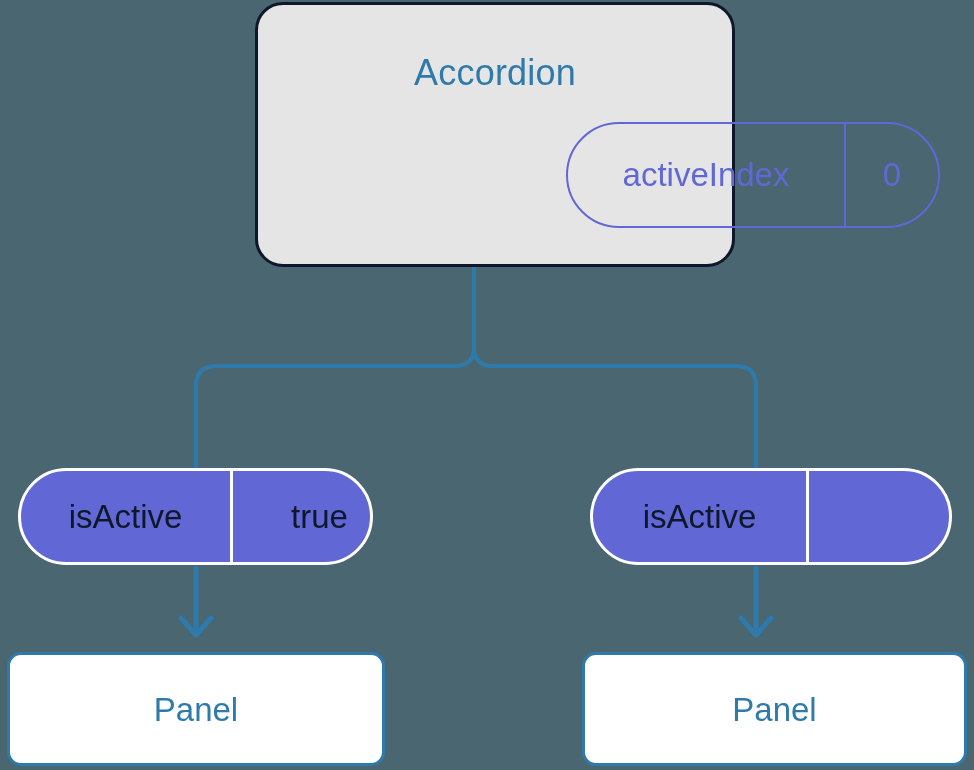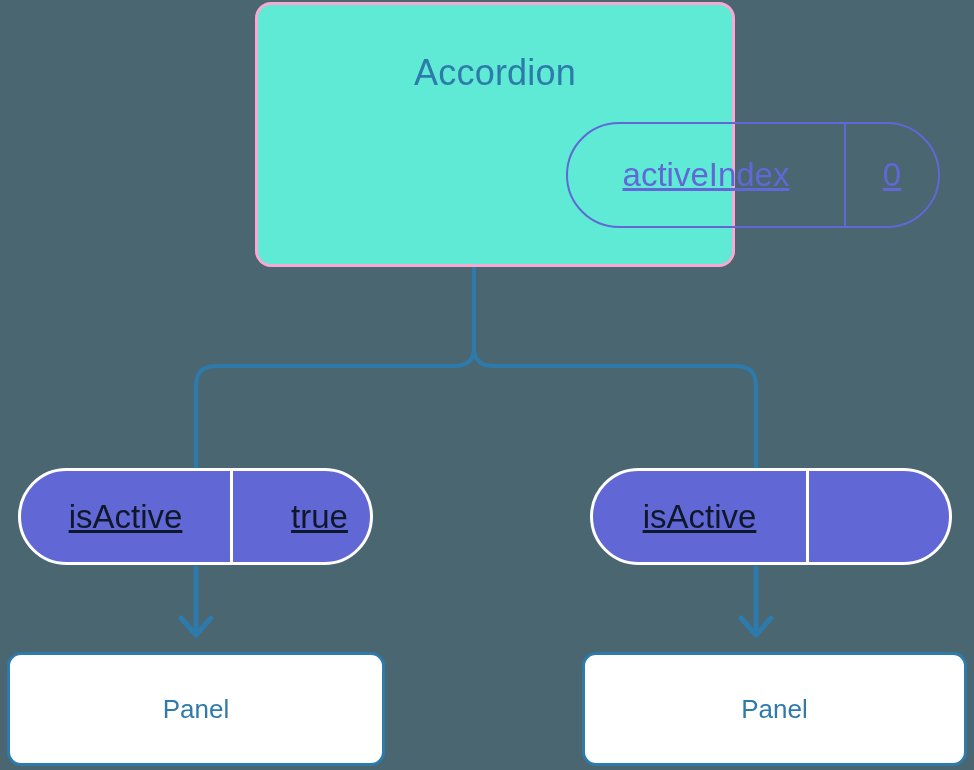--- a/index.html
+++ b/index.html
@@ -23,23 +23,23 @@
     left: 0;
     top: 0;
     width: 974px;
     height: 770px;
     pointer-events: none;
   }
 
   
   .card {
     position: absolute;
-    background: #5eead4;
-    border: 3px solid #f9a8d4;
-    border-radius: 16px;
+    background: #e5e5e5;
+    border: 3px solid #0f172a;
+    border-radius: 28px;
     box-sizing: border-box;
   }
   #accordion-card {
     left: 255px;
     top: 2px;
     width: 480px;
     height: 265px;
   }
   #accordion-title {
     position: absolute;
@@ -61,21 +61,20 @@
     box-sizing: border-box;
     border-radius: 999px;
     overflow: hidden;
   }
   .pill .cell {
     display: flex;
     align-items: center;
     justify-content: center;
     box-sizing: border-box;
     white-space: nowrap;
-    text-decoration: underline;
   }
 
   
   #state-pill {
     left: 308px;
     top: 117px;
     width: 374px;
     height: 106px;
     border: 2px solid #6168d6;
     background: transparent;
@@ -130,21 +129,21 @@
     position: absolute;
     background: #ffffff;
     border: 3px solid #2e7aab;
     border-radius: 14px;
     box-sizing: border-box;
     display: flex;
     align-items: center;
     justify-content: center;
   }
   .panel-card .panel-label {
-    font-size: 26px;
+    font-size: 33px;
     color: #2e7aab;
     line-height: 1;
     text-align: right;
   }
   #panel-left {
     left: 7px;
     top: 652px;
     width: 378px;
     height: 114px;
   }

